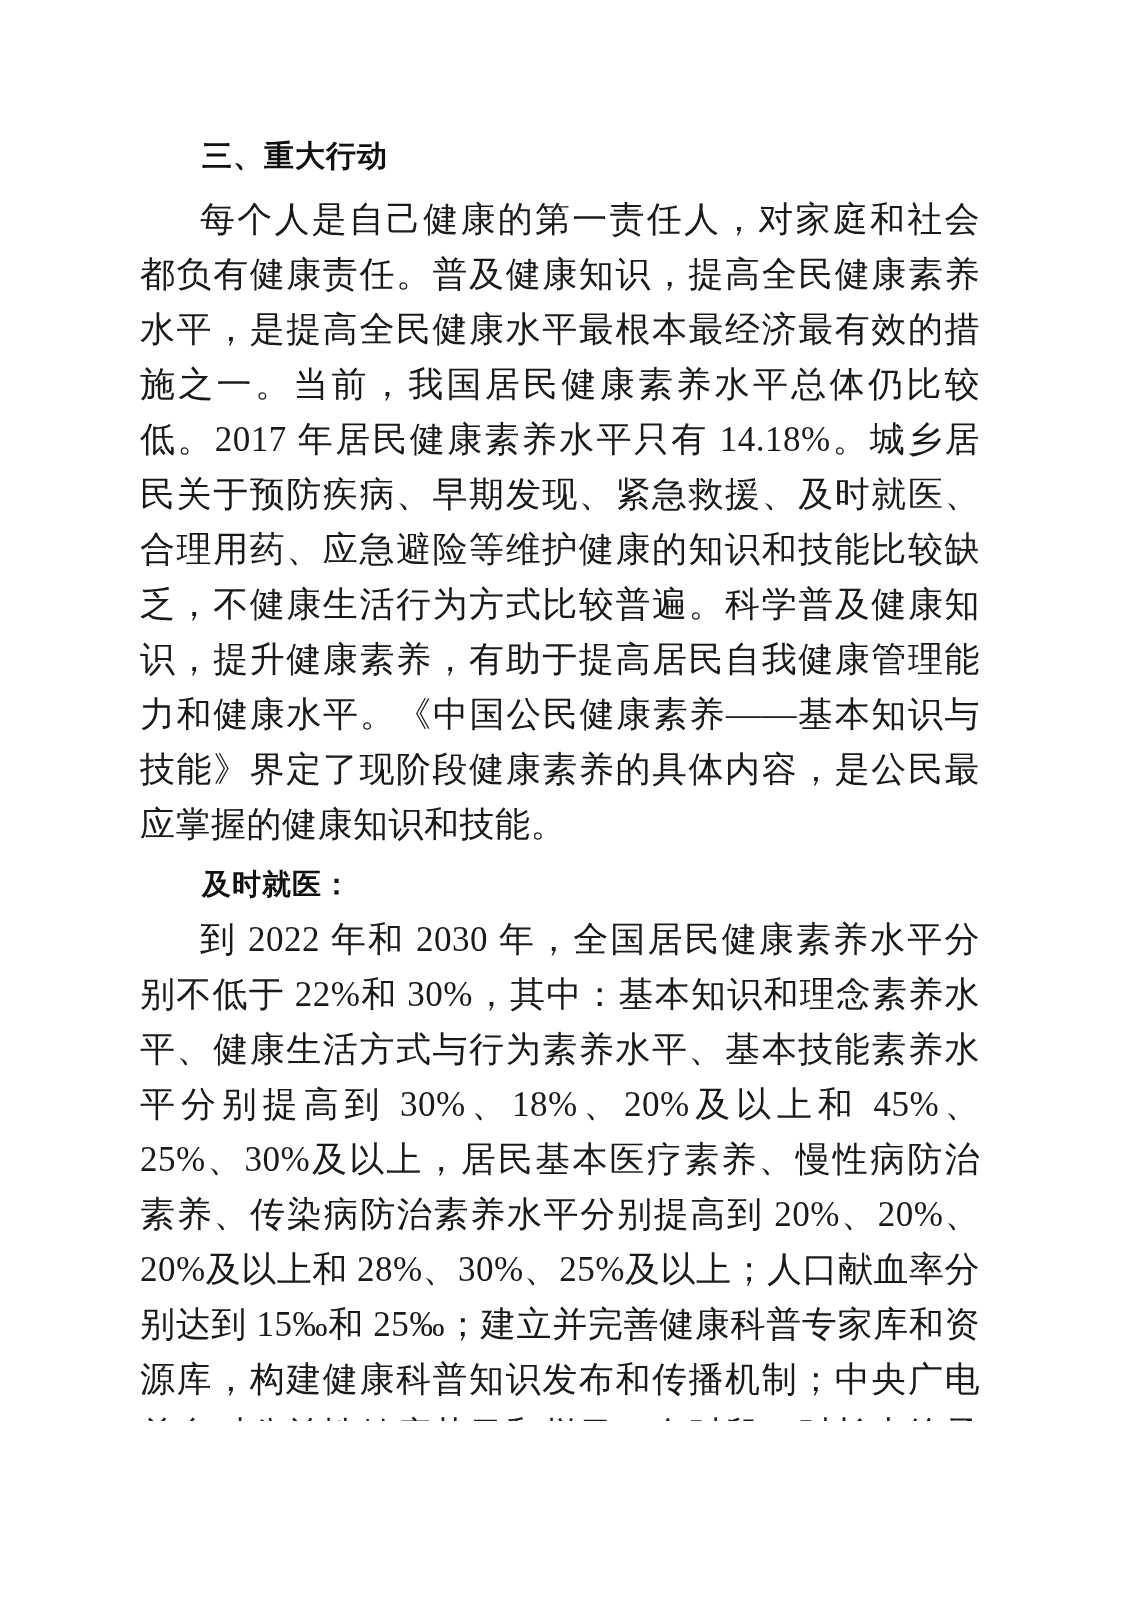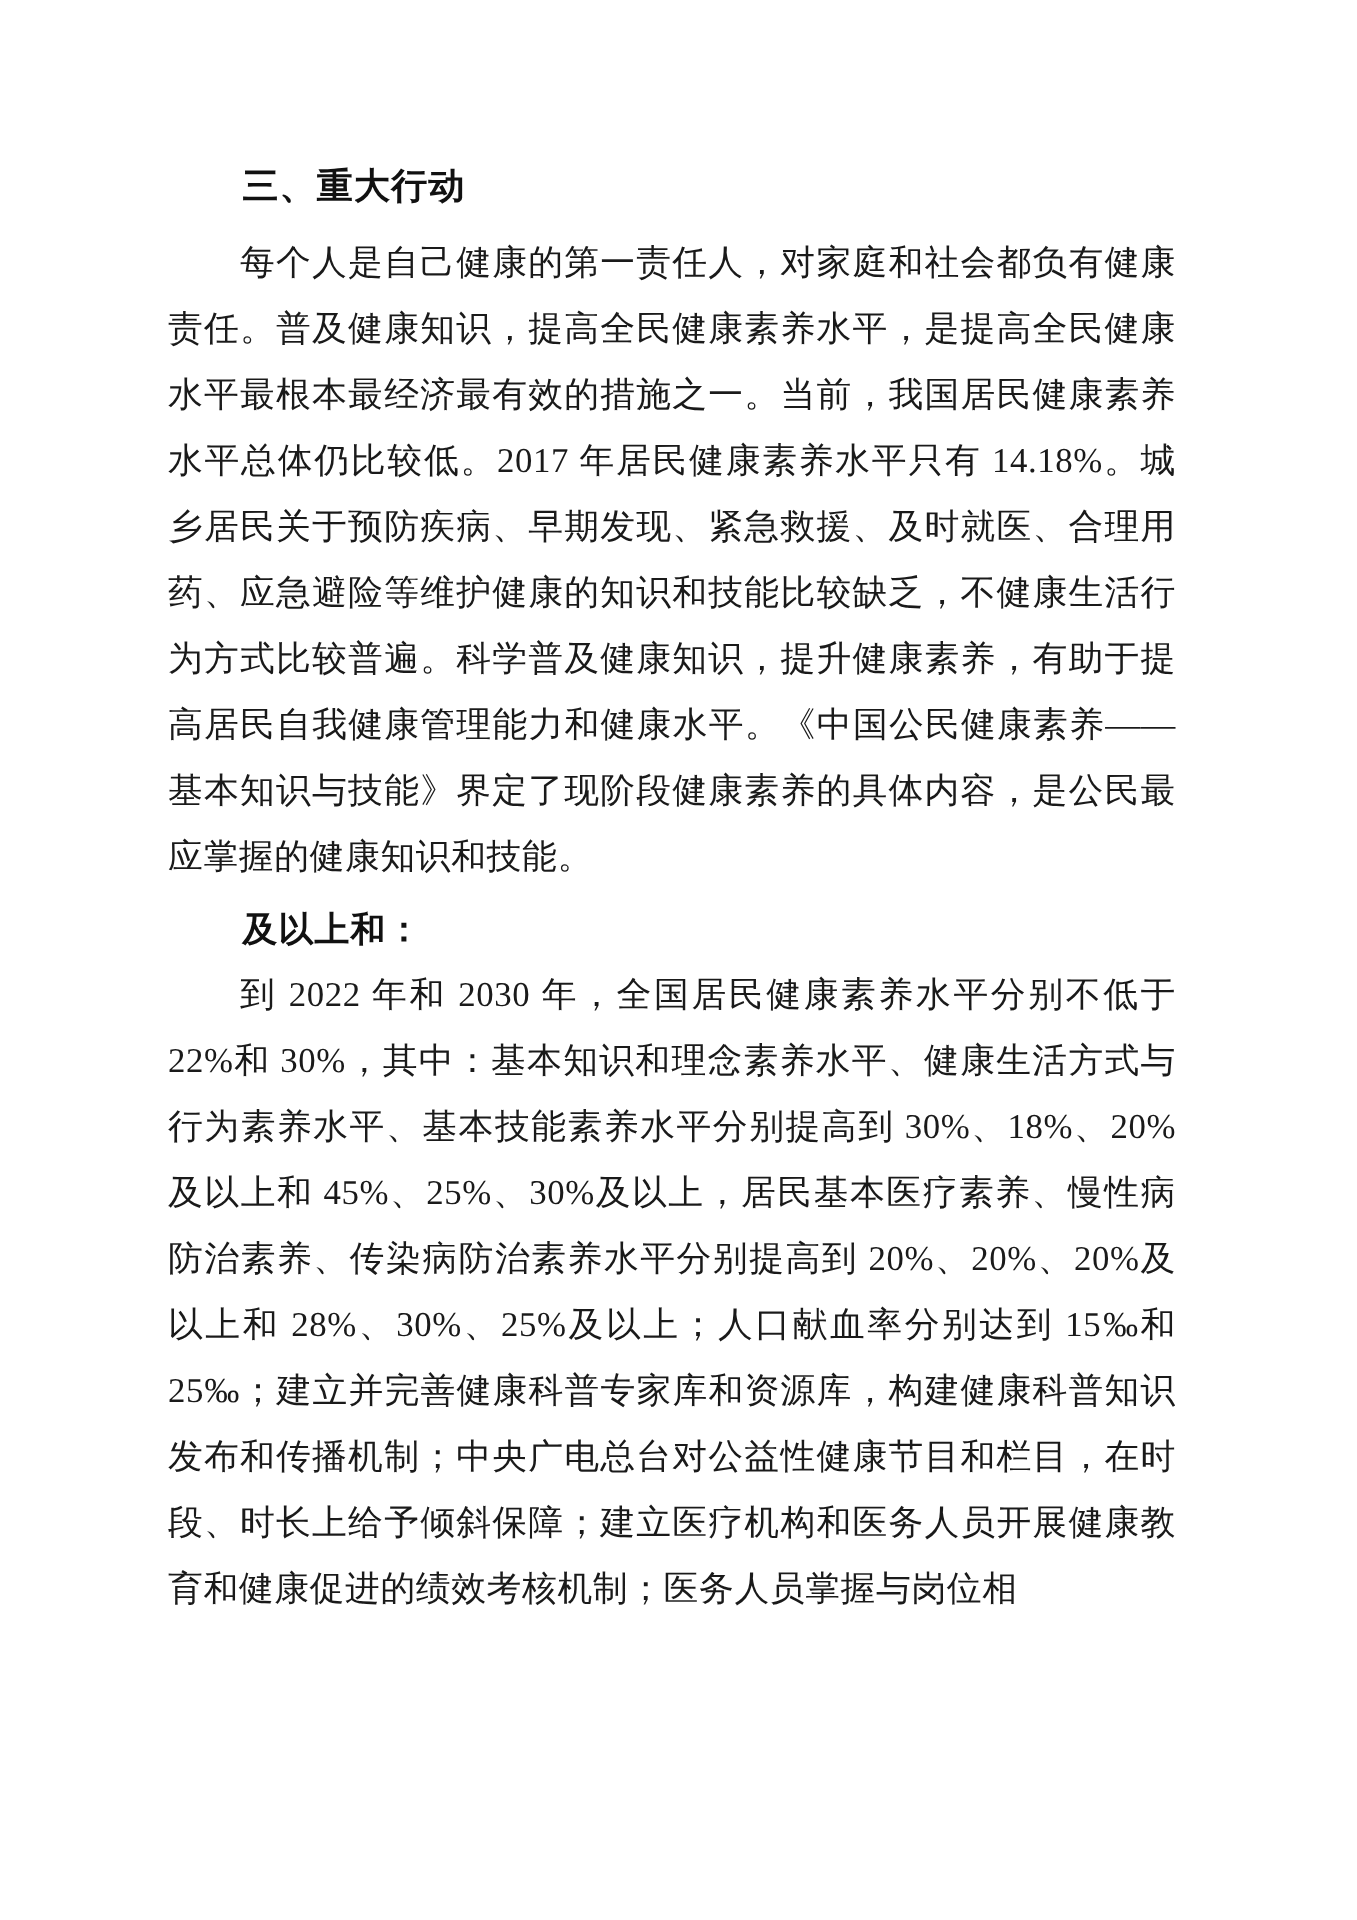--- a/index.html
+++ b/index.html
@@ -48,21 +48,21 @@
     font-weight: bold;
     font-size: 29px;
     line-height: 52px;
     letter-spacing: 1px;
     text-indent: 62px;
     margin: 6px 0 2px 0;
     color: #111111;
   }
   .para {
     font-family: "Liberation Serif", "DejaVu Serif", serif;
-    font-size: 29px;
+    font-size: 35px;
     line-height: 55px;
     letter-spacing: 0.5px;
     text-indent: 60px;
     margin: 0 0 2px 0;
     text-align: justify;
     text-justify: inter-ideograph;
     color: #1a1a1a;
   }
   .page-number {
     position: absolute;
@@ -79,20 +79,20 @@
 <body>
 
 <div class="page">
   <div class="content">
 
     <h1 class="heading-1">三、重大行动</h1>
 
 
     <p class="para">每个人是自己健康的第一责任人，对家庭和社会都负有健康责任。普及健康知识，提高全民健康素养水平，是提高全民健康水平最根本最经济最有效的措施之一。当前，我国居民健康素养水平总体仍比较低。2017 年居民健康素养水平只有 14.18%。城乡居民关于预防疾病、早期发现、紧急救援、及时就医、合理用药、应急避险等维护健康的知识和技能比较缺乏，不健康生活行为方式比较普遍。科学普及健康知识，提升健康素养，有助于提高居民自我健康管理能力和健康水平。《中国公民健康素养——基本知识与技能》界定了现阶段健康素养的具体内容，是公民最应掌握的健康知识和技能。</p>
 
-    <h3 class="heading-3">及以上和：</h3>
+    <h3 class="heading-3">及时就医：</h3>
 
     <p class="para">到 2022 年和 2030 年，全国居民健康素养水平分别不低于 22%和 30%，其中：基本知识和理念素养水平、健康生活方式与行为素养水平、基本技能素养水平分别提高到 30%、18%、20%及以上和 45%、25%、30%及以上，居民基本医疗素养、慢性病防治素养、传染病防治素养水平分别提高到 20%、20%、20%及以上和 28%、30%、25%及以上；人口献血率分别达到 15‰和 25‰；建立并完善健康科普专家库和资源库，构建健康科普知识发布和传播机制；中央广电总台对公益性健康节目和栏目，在时段、时长上给予倾斜保障；建立医疗机构和医务人员开展健康教育和健康促进的绩效考核机制；医务人员掌握与岗位相</p>
 
   </div>
 
   <div class="page-number">22</div>
 </div>
 
 </body></html>

